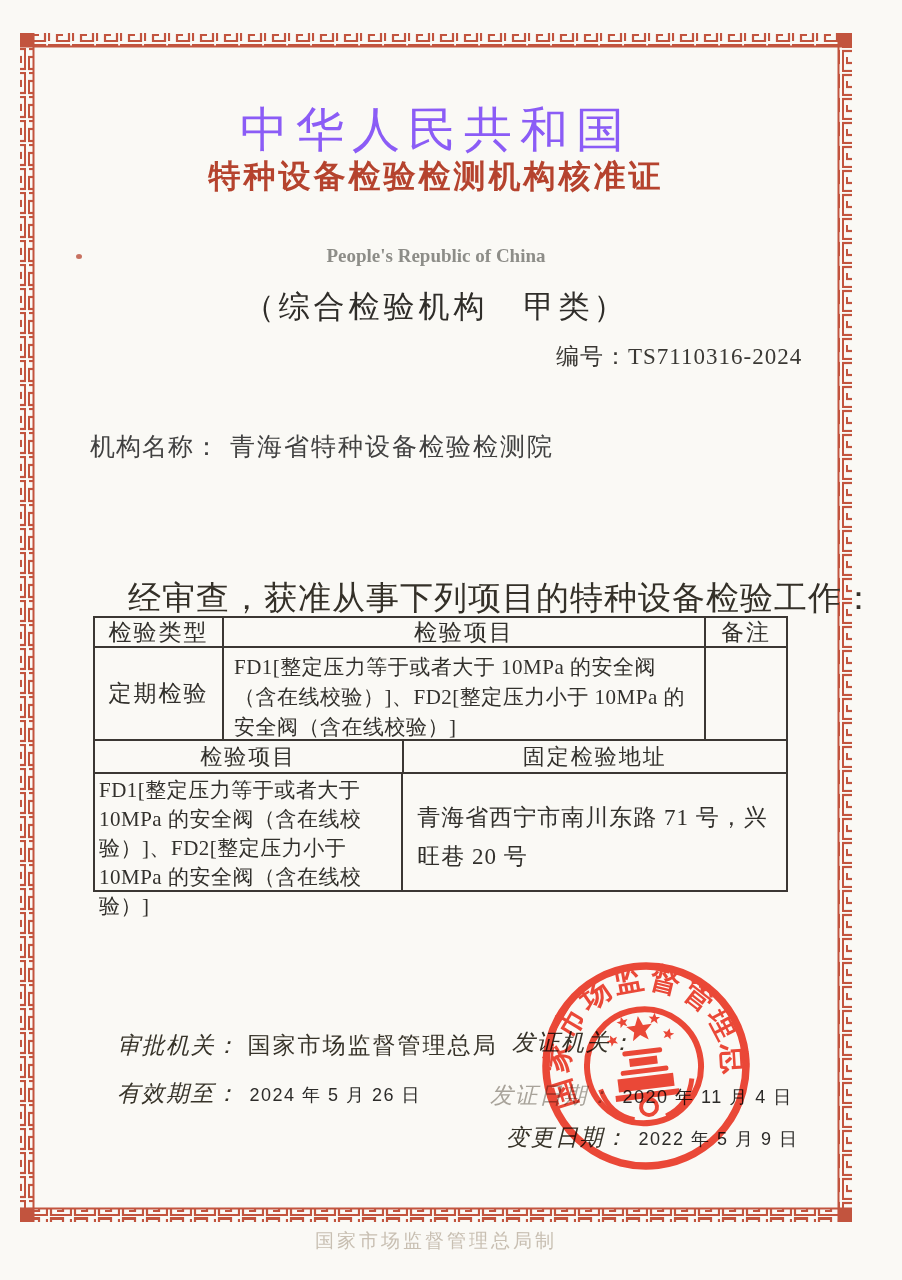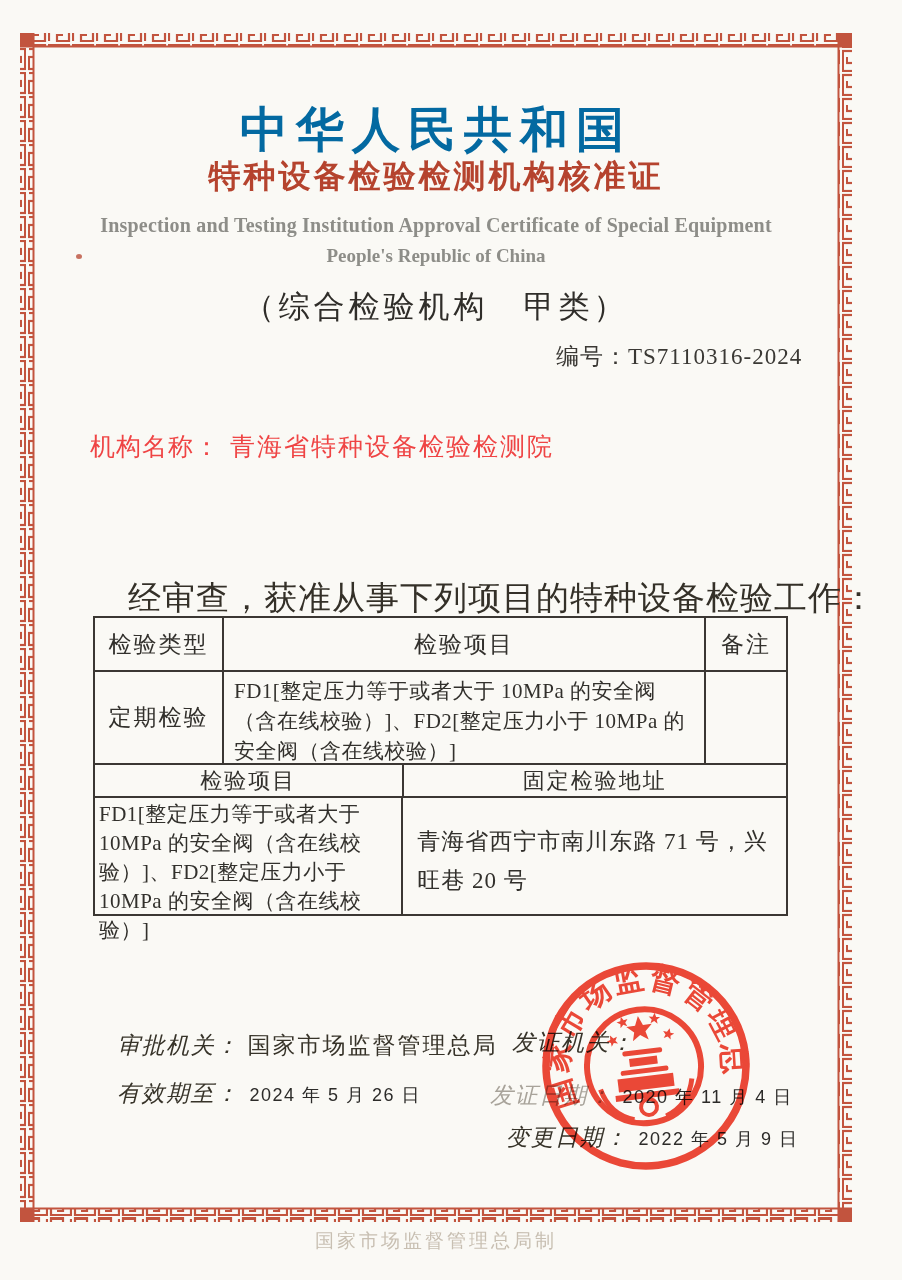--- a/index.html
+++ b/index.html
@@ -3,40 +3,40 @@
 <meta charset="utf-8">
 <style>
   html,body{margin:0;padding:0;background:#e9e7e2;}
   .page{
     position:relative;width:902px;height:1280px;margin:0 auto;
     background:#faf9f5;overflow:hidden;
     font-family:"Liberation Serif","DejaVu Serif",serif;color:#32302c;
   }
   .abs{position:absolute;}
   .centered{left:36px;width:800px;text-align:center;}
-  .title-cn1{top:98px;font-size:48px;font-weight:bold;color:#0369a1;letter-spacing:8px;}
+  .title-cn1{top:98px;font-size:48px;font-weight:normal;color:#8b5cf6;letter-spacing:8px;}
   .title-cn2{top:155px;font-size:32px;font-weight:bold;color:#b5432e;letter-spacing:3px;}
   .title-en1{top:214px;font-size:20px;font-weight:bold;color:#8d8d88;letter-spacing:0.2px;}
   .title-en2{top:245px;font-size:19px;font-weight:bold;color:#8d8d88;}
   .category{top:286px;font-size:31px;color:#2f2d29;letter-spacing:4px;}
   .cert-no{top:341px;left:556px;font-size:23px;color:#3a3834;letter-spacing:1px;}
-  .org-line{left:90px;font-size:25px;letter-spacing:1px;color:#ef4444;}
+  .org-line{left:90px;font-size:25px;letter-spacing:1px;color:#404040;}
   .org-name{top:430px;}
   .org-addr{top:480px;}
   .org-line .val{margin-left:10px;letter-spacing:2px;}
   .approval{top:576px;left:128px;font-size:33px;color:#343028;letter-spacing:1px;}
 
   
   .tbl{left:93px;top:616px;width:695px;border:2px solid #3b3733;box-sizing:border-box;}
   .tr{display:flex;}
   .tr + .tr{border-top:2px solid #3b3733;}
   .c{box-sizing:border-box;}
   .bl{border-left:2px solid #3b3733;}
   .th{display:flex;align-items:center;justify-content:center;font-size:23px;letter-spacing:2px;}
-  .r1{height:52px;}
+  .r1{height:28px;}
   .r2{height:91px;}
   .r3{height:31px;}
   .r3 .th{font-size:22px;}
   .r4{height:116px;}
   .w-type{width:127px;}
   .w-items{width:482px;}
   .w-note{width:82px;}
   .w-sub-l{width:337px;}
   .w-sub-r{width:422px;}
   .cell-items{font-size:21px;line-height:30px;letter-spacing:0.5px;padding:4px 6px 0 10px;}
@@ -89,21 +89,20 @@
     <rect x="20" y="33" width="14" height="14" fill="#c2543e"></rect>
     <rect x="838" y="33" width="14" height="14" fill="#c2543e"></rect>
     <rect x="20" y="1208" width="14" height="14" fill="#c2543e"></rect>
     <rect x="838" y="1208" width="14" height="14" fill="#c2543e"></rect>
   </svg>
 
   <div class="abs artifact"></div>
 
   <div class="abs centered title-cn1">中华人民共和国</div>
   <div class="abs centered title-cn2">特种设备检验检测机构核准证</div>
-  <div class="abs centered title-en1">Inspection and Testing Institution Approval Certificate of Special Equipment</div>
   <div class="abs centered title-en2">People's Republic of China</div>
   <div class="abs centered category">（综合检验机构　甲类）</div>
 
   <div class="abs cert-no"><span>编号：</span><span>TS7110316-2024</span></div>
 
   <div class="abs org-line org-name"><span>机构名称：</span><span class="val">青海省特种设备检验检测院</span></div>
 
   <div class="abs approval">经审查，获准从事下列项目的特种设备检验工作：</div>
 
   <div class="abs tbl">

